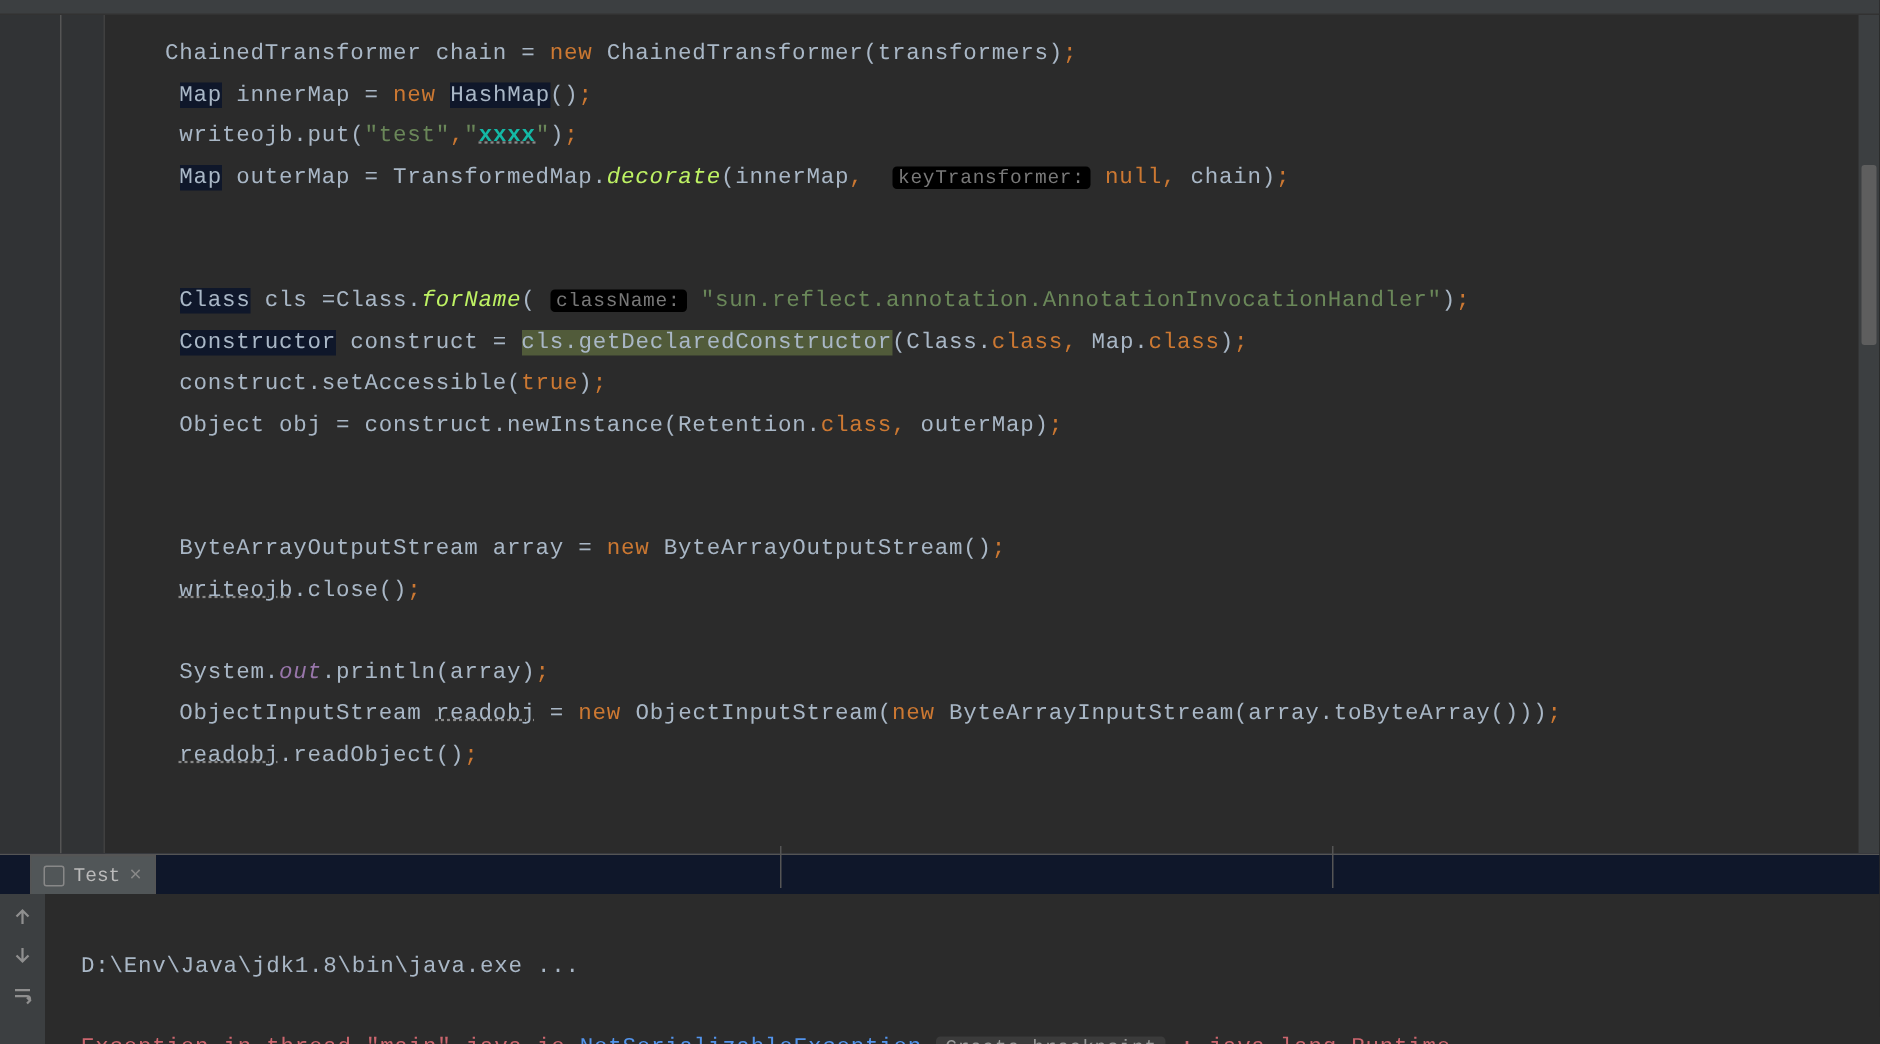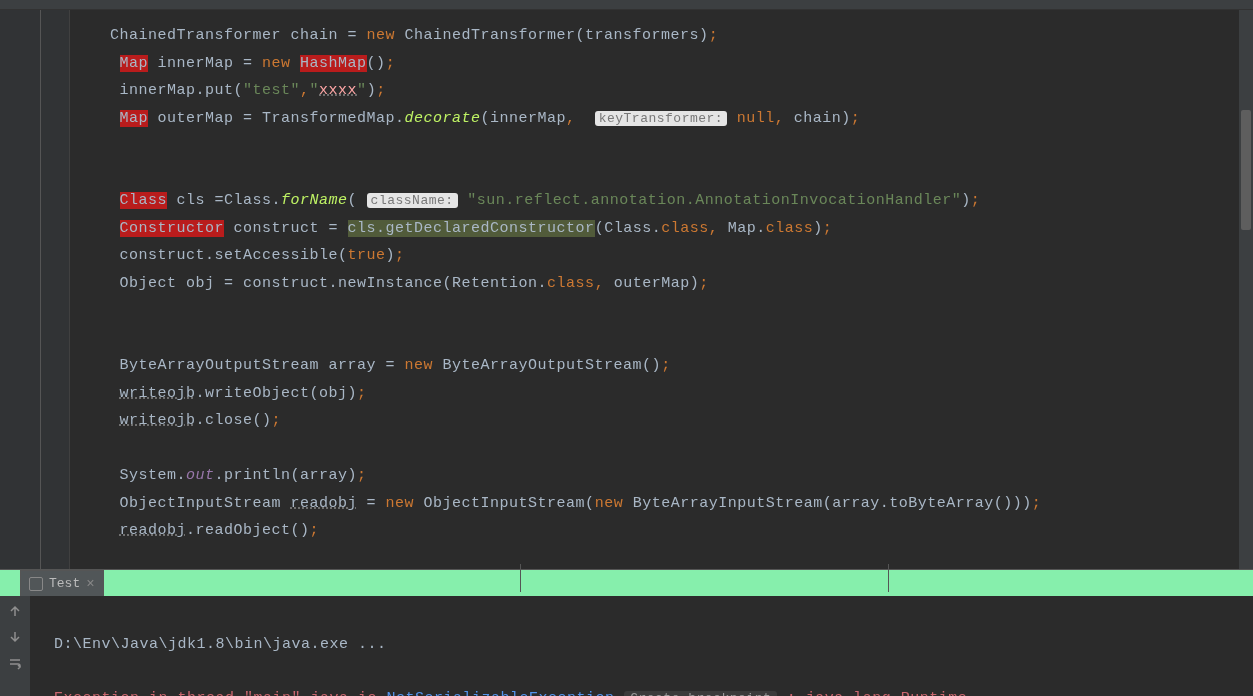--- a/index.html
+++ b/index.html
@@ -57,34 +57,34 @@
     }
     .scroll-thumb {
       width: 10px;
       height: 120px;
       background: #5e5e5e;
       margin: 100px auto 0;
       border-radius: 2px;
     }
     
     .kw { color: #cc7832; }
-    .cls-bg { background: #b91c1c; }
+    .cls-bg { background: #0f172a; }
     .str { color: #6a8759; }
-    .str-typo { color: #fca5a5; text-decoration: underline; text-decoration-style: dotted; text-decoration-color: #888; }
+    .str-typo { color: #14b8a6; text-decoration: underline; text-decoration-style: dotted; text-decoration-color: #888; font-weight: bold; }
     .static-italic { color: #9876aa; font-style: italic; }
     .method-italic { color: #bef264; font-style: italic; }
-    .hint { color: #787878; background: #e5e5e5; padding: 0 4px; border-radius: 3px; font-size: 13px; }
+    .hint { color: #787878; background: #000000; padding: 0 4px; border-radius: 3px; font-size: 13px; }
     .method-warn { background: #515b3a; }
     .typo { text-decoration: underline; text-decoration-style: dotted; text-decoration-color: #888; }
     .semicolon { color: #cc7832; }
     
     .panel-tabs {
       display: flex;
       align-items: center;
-      background: #86efac;
+      background: #0f172a;
       height: 27px;
       border-top: 1px solid #555;
       padding-left: 20px;
     }
     .tab {
       display: flex;
       align-items: center;
       padding: 0 8px;
       height: 100%;
       border: 1px solid #555;
@@ -140,32 +140,31 @@
 <div class="editor-container">
   <div class="top-bar"></div>
 
   <div class="code-area">
     <div class="gutter">
       <div class="fold-line"></div>
     </div>
     <div class="code-content">
 <span class="code-line"><span>ChainedTransformer chain = </span><span class="kw">new</span><span> ChainedTransformer(transformers)</span><span class="semicolon">;</span></span>
 <span class="code-line"> <span class="cls-bg">Map</span><span> innerMap = </span><span class="kw">new</span><span> </span><span class="cls-bg">HashMap</span><span>()</span><span class="semicolon">;</span></span>
-<span class="code-line"> <span>innerMap.put(</span><span class="str">"test"</span><span class="semicolon">,</span><span class="str">"</span><span class="str-typo">xxxx</span><span class="str">"</span><span>)</span><span class="semicolon">;</span></span>
+<span class="code-line"> <span>writeojb.put(</span><span class="str">"test"</span><span class="semicolon">,</span><span class="str">"</span><span class="str-typo">xxxx</span><span class="str">"</span><span>)</span><span class="semicolon">;</span></span>
 <span class="code-line"> <span class="cls-bg">Map</span><span> outerMap = TransformedMap.</span><span class="method-italic">decorate</span><span>(innerMap</span><span class="semicolon">,</span>  <span class="hint">keyTransformer:</span><span class="kw"> null</span><span class="semicolon">,</span><span> chain)</span><span class="semicolon">;</span></span>
 <span class="code-line"> </span>
 <span class="code-line"> </span>
 <span class="code-line"> <span class="cls-bg">Class</span><span> cls =Class.</span><span class="method-italic">forName</span><span>(</span> <span class="hint">className:</span><span class="str"> "sun.reflect.annotation.AnnotationInvocationHandler"</span><span>)</span><span class="semicolon">;</span></span>
 <span class="code-line"> <span class="cls-bg">Constructor</span><span> construct = </span><span class="method-warn">cls.getDeclaredConstructor</span><span>(Class.</span><span class="kw">class</span><span class="semicolon">,</span><span> Map.</span><span class="kw">class</span><span>)</span><span class="semicolon">;</span></span>
 <span class="code-line"> <span>construct.setAccessible(</span><span class="kw">true</span><span>)</span><span class="semicolon">;</span></span>
 <span class="code-line"> <span>Object obj = construct.newInstance(</span><span>Retention</span><span>.</span><span class="kw">class</span><span class="semicolon">,</span><span> outerMap)</span><span class="semicolon">;</span></span>
 <span class="code-line"> </span>
 <span class="code-line"> </span>
 <span class="code-line"> <span>ByteArrayOutputStream array = </span><span class="kw">new</span><span> ByteArrayOutputStream()</span><span class="semicolon">;</span></span>
-<span class="code-line"> <span class="typo">writeojb</span><span>.writeObject(obj)</span><span class="semicolon">;</span></span>
 <span class="code-line"> <span class="typo">writeojb</span><span>.close()</span><span class="semicolon">;</span></span>
 <span class="code-line"> </span>
 <span class="code-line"> <span>System.</span><span class="static-italic">out</span><span>.println(array)</span><span class="semicolon">;</span></span>
 <span class="code-line"> <span>ObjectInputStream </span><span class="typo">readobj</span><span> = </span><span class="kw">new</span><span> ObjectInputStream(</span><span class="kw">new</span><span> ByteArrayInputStream(array.toByteArray()))</span><span class="semicolon">;</span></span>
 <span class="code-line"> <span class="typo">readobj</span><span>.readObject()</span><span class="semicolon">;</span></span>
     </div>
     <div class="scrollbar-right">
       <div class="scroll-thumb"></div>
     </div>
   </div>

